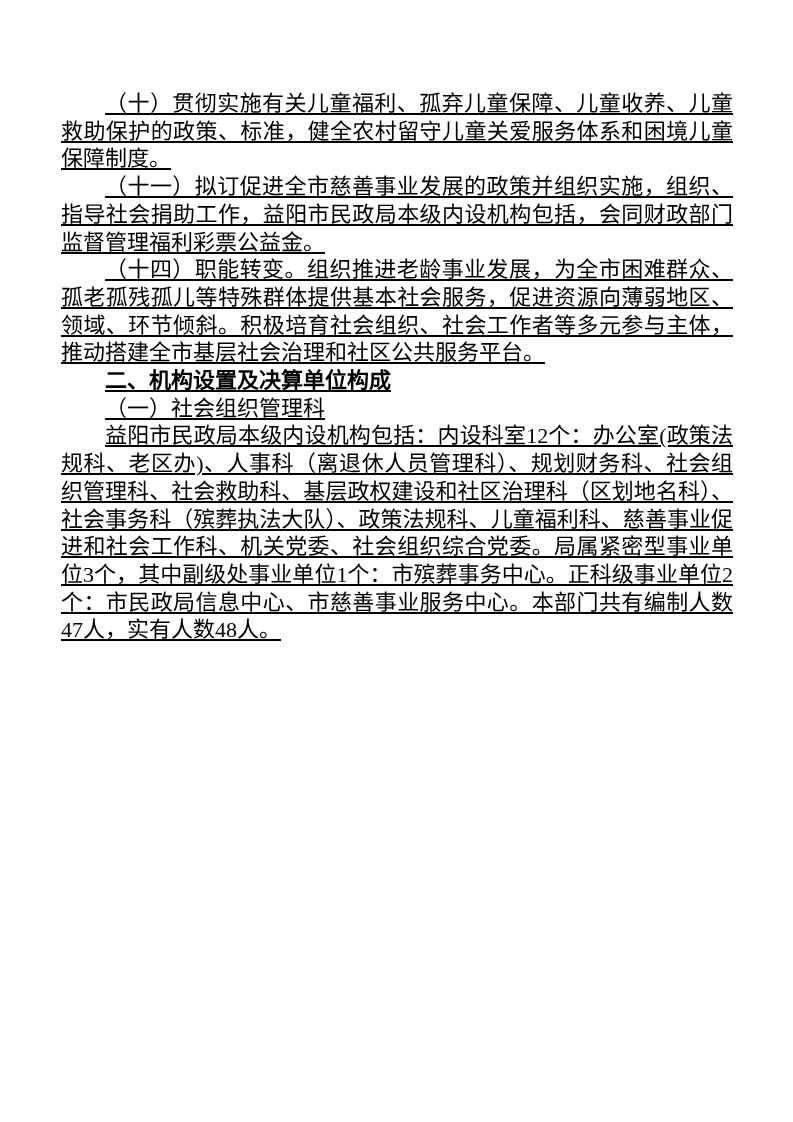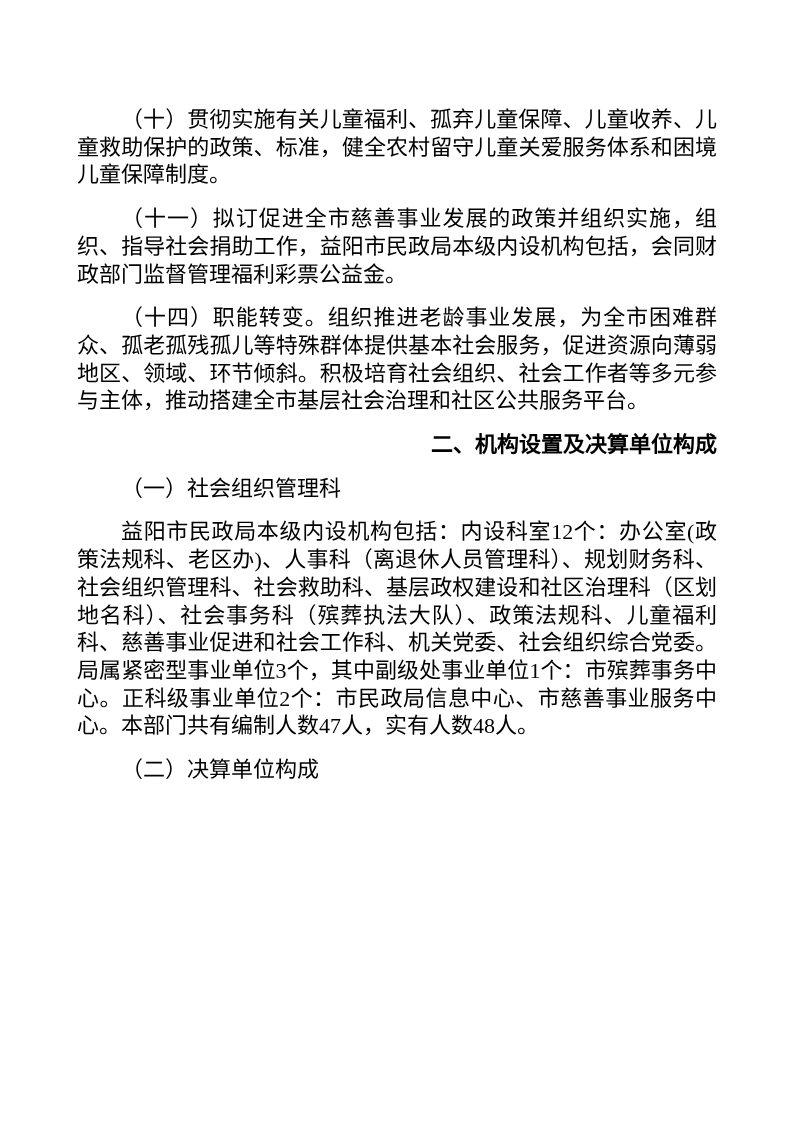--- a/index.html
+++ b/index.html
@@ -17,36 +17,36 @@
     width: 793px;
     height: 1122px;
     padding: 90px 60px 0 61px;
     background: #ffffff;
     font-family: "Liberation Serif", "DejaVu Serif", serif;
     font-size: 22px;
     line-height: 27.7px;
     color: #000000;
   }
   .para {
-    margin: 16px;
+    margin: 0;
     text-indent: 2em;
     text-align: justify;
     text-justify: inter-ideograph;
     overflow-wrap: break-word;
+    text-decoration: underline;
   }
   .heading {
     font-weight: bold;
     font-family: "Liberation Sans", "DejaVu Sans", sans-serif;
-    text-align: right;
+    text-align: left;
   }
 </style>
 </head>
 <body>
 
 <div class="page">
   <p class="para">（十）贯彻实施有关儿童福利、孤弃儿童保障、儿童收养、儿童救助保护的政策、标准，健全农村留守儿童关爱服务体系和困境儿童保障制度。</p>
   <p class="para">（十一）拟订促进全市慈善事业发展的政策并组织实施，组织、指导社会捐助工作，益阳市民政局本级内设机构包括，会同财政部门监督管理福利彩票公益金。</p>
   <p class="para">（十四）职能转变。组织推进老龄事业发展，为全市困难群众、孤老孤残孤儿等特殊群体提供基本社会服务，促进资源向薄弱地区、领域、环节倾斜。积极培育社会组织、社会工作者等多元参与主体，推动搭建全市基层社会治理和社区公共服务平台。</p>
   <p class="para heading">二、机构设置及决算单位构成</p>
   <p class="para">（一）社会组织管理科</p>
   <p class="para">益阳市民政局本级内设机构包括：内设科室12个：办公室(政策法规科、老区办)、人事科（离退休人员管理科）、规划财务科、社会组织管理科、社会救助科、基层政权建设和社区治理科（区划地名科）、社会事务科（殡葬执法大队）、政策法规科、儿童福利科、慈善事业促进和社会工作科、机关党委、社会组织综合党委。局属紧密型事业单位3个，其中副级处事业单位1个：市殡葬事务中心。正科级事业单位2个：市民政局信息中心、市慈善事业服务中心。本部门共有编制人数47人，实有人数48人。</p>
-  <p class="para">（二）决算单位构成</p>
 </div>
 
 </body></html>

